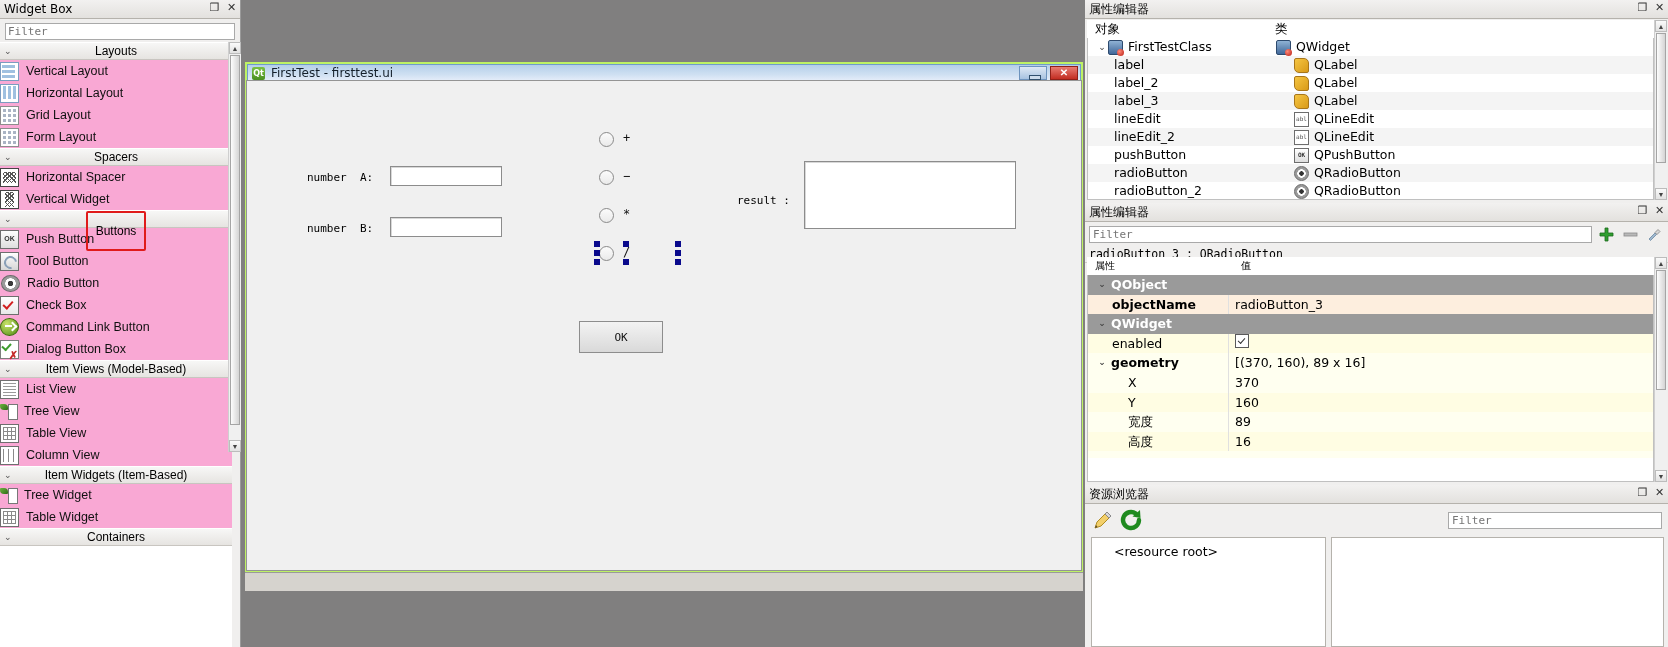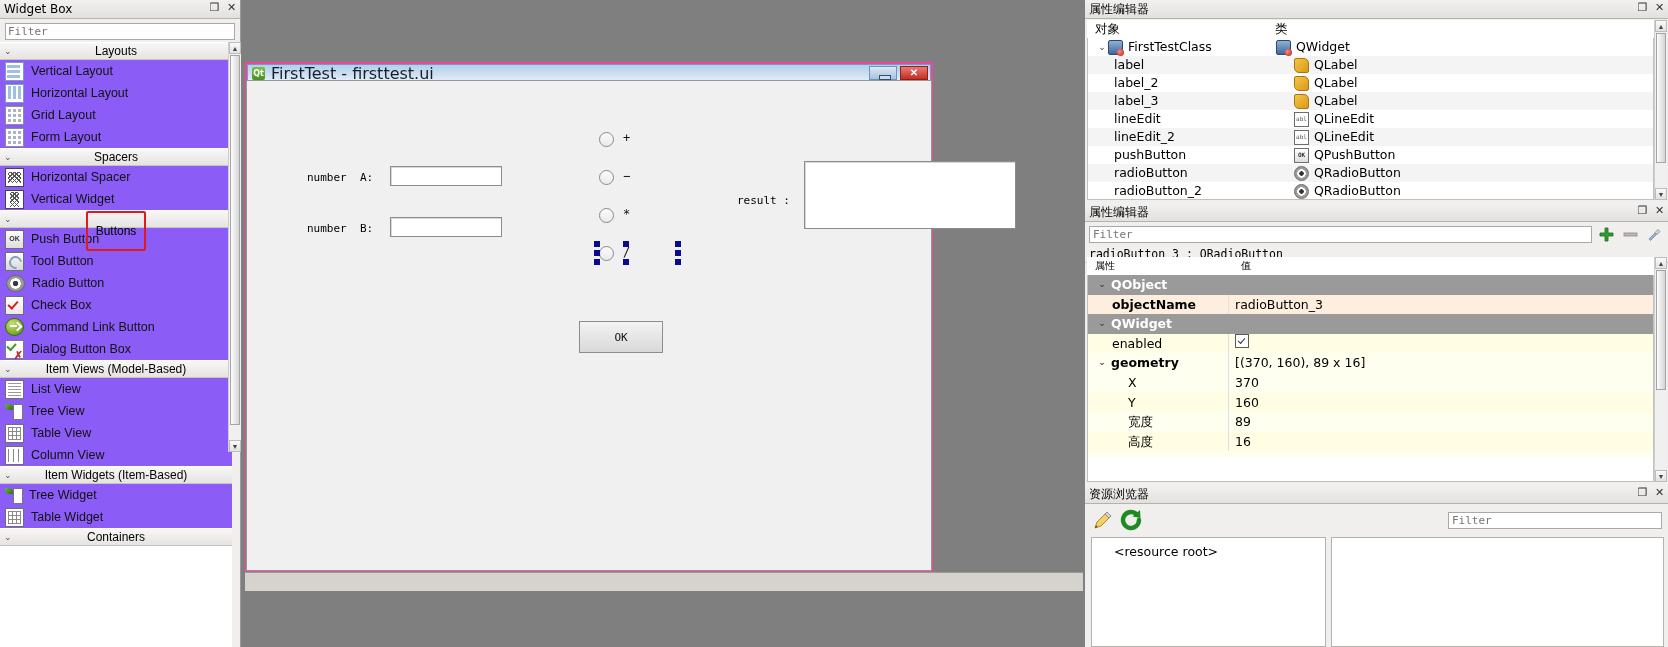--- a/index.html
+++ b/index.html
@@ -21,21 +21,21 @@
 
   
   #widgetbox{position:absolute;left:0;top:0;width:240px;height:647px;background:#f0efee;border-right:1px solid #9a9a9a;}
   #wb-filter{margin:4px 5px 3px 5px;height:15px;background:#fff;border:1px solid #a9a9a9;}
   #wb-filter input{border:0;outline:0;width:100%;height:13px;font-size:11px;color:#b0b0b0;
     font-family:"DejaVu Sans Mono","Liberation Mono",monospace;background:transparent;padding-left:2px;}
   #wb-list{position:absolute;left:0;top:42px;width:232px;bottom:0;overflow:hidden;background:#fff;}
   .cat{height:16px;line-height:16px;background:linear-gradient(to bottom,#f7f7f6,#e6e4e1);
     border-top:1px solid #fff;border-bottom:1px solid #c8c5c0;position:relative;text-align:center;font-size:12px;cursor:pointer;}
   .cat .chev{position:absolute;left:4px;top:0;font-size:9px;color:#555;}
-  .witem{height:22px;line-height:22px;display:flex;align-items:center;padding-left:5px;cursor:pointer;background:#8b5cf6;}
+  .witem{height:22px;line-height:22px;display:flex;align-items:center;cursor:pointer;background:#f9a8d4;}
   .witem .lbl{font-size:12.5px;margin-left:7px;color:#111;}
   .icn{width:17px;height:17px;flex:0 0 17px;position:relative;display:inline-block;}
   
   .i-vlayout{background:#fff;border:1px solid #7c9cc0;
     background-image:linear-gradient(#9fc0e0 0 0),linear-gradient(#9fc0e0 0 0),linear-gradient(#9fc0e0 0 0);
     background-size:13px 3px;background-repeat:no-repeat;
     background-position:1px 2px,1px 7px,1px 12px;}
   .i-hlayout{background:#fff;border:1px solid #7c9cc0;
     background-image:linear-gradient(#9fc0e0 0 0),linear-gradient(#9fc0e0 0 0),linear-gradient(#9fc0e0 0 0);
     background-size:3px 13px;background-repeat:no-repeat;
@@ -89,27 +89,27 @@
       repeating-linear-gradient(to bottom,#8a8a8a 0 1px,transparent 1px 4px),
       repeating-linear-gradient(to right,#8a8a8a 0 1px,transparent 1px 4px);}
   .i-colview{background:#fff;border:1px solid #6f6f6f;}
   .i-colview::after{content:"";position:absolute;inset:2px;
     background:repeating-linear-gradient(to right,#8a8a8a 0 1px,transparent 1px 5px);}
   .i-groupbox{background:#fff;border:1px solid #6f6f6f;}
   .i-groupbox::after{content:"";position:absolute;left:2px;top:2px;width:9px;height:5px;background:#3a3a3a;}
 
   
   #center{position:absolute;left:241px;top:0;width:844px;height:647px;background:#807f7f;}
-  #formwrap{position:absolute;left:4px;top:62px;width:688px;height:510px;background:#ec4899;padding:2px;box-sizing:border-box;}
+  #formwrap{position:absolute;left:4px;top:62px;width:838px;height:510px;background:#bef264;padding:2px;box-sizing:border-box;}
   #formtitle{height:17px;background:linear-gradient(to bottom,#b4cfe9,#cfe0f2 60%,#e7eefa);
     border:1px solid #6f9ccb;border-bottom:0;display:flex;align-items:center;padding-left:4px;position:relative;box-sizing:border-box;}
   #qtlogo{width:13px;height:13px;background:linear-gradient(#7bc243,#4a8f22);border-radius:2px;
     color:#fff;font-size:8px;font-weight:bold;text-align:center;line-height:13px;
     font-family:"DejaVu Sans","Liberation Sans",sans-serif;}
-  #formtitletext{margin-left:6px;font-size:16px;color:#15202b;
+  #formtitletext{margin-left:6px;font-size:12px;color:#15202b;
     font-family:"DejaVu Sans","Liberation Sans",sans-serif;}
   .wbtn{position:absolute;top:1px;height:14px;width:28px;box-sizing:border-box;cursor:pointer;}
   #btn-min{right:33px;background:linear-gradient(#dfe9f5,#a7c2e0);border:1px solid #6d93bd;}
   #btn-min::after{content:"";position:absolute;left:9px;top:8px;width:10px;height:3px;border:1px solid #31506e;background:#cddcec;}
   #btn-close{right:2px;background:linear-gradient(#e87b72,#c22d22);border:1px solid #8f2018;
     color:#fff;font-size:10px;font-weight:bold;text-align:center;line-height:12px;}
   #canvas{position:absolute;left:1px;right:1px;top:18px;bottom:1px;background:#f0f0f0;
     background-image:radial-gradient(#c9c9c9 0.6px,transparent 0.7px);
     background-size:10px 10px;background-position:0 0;border:1px solid #949494;box-sizing:border-box;}
   .f-label{position:absolute;font-family:"DejaVu Sans Mono","Liberation Mono",monospace;font-size:11px;color:#000;white-space:pre;}

